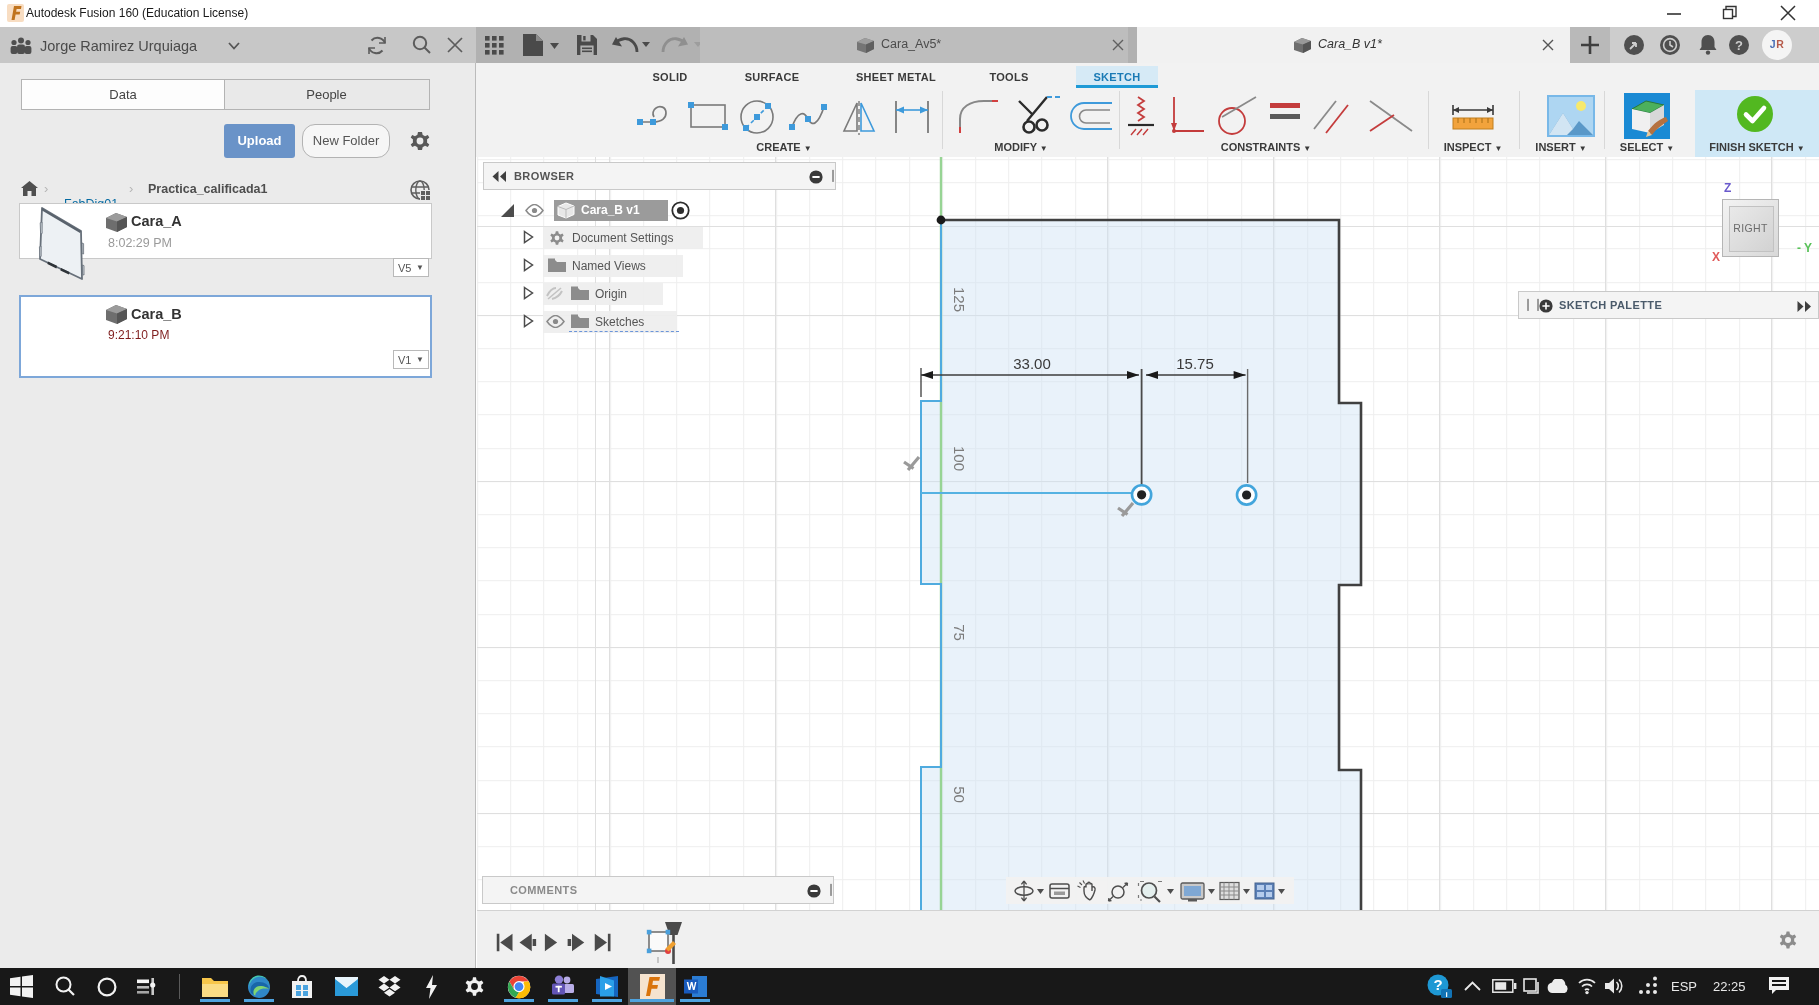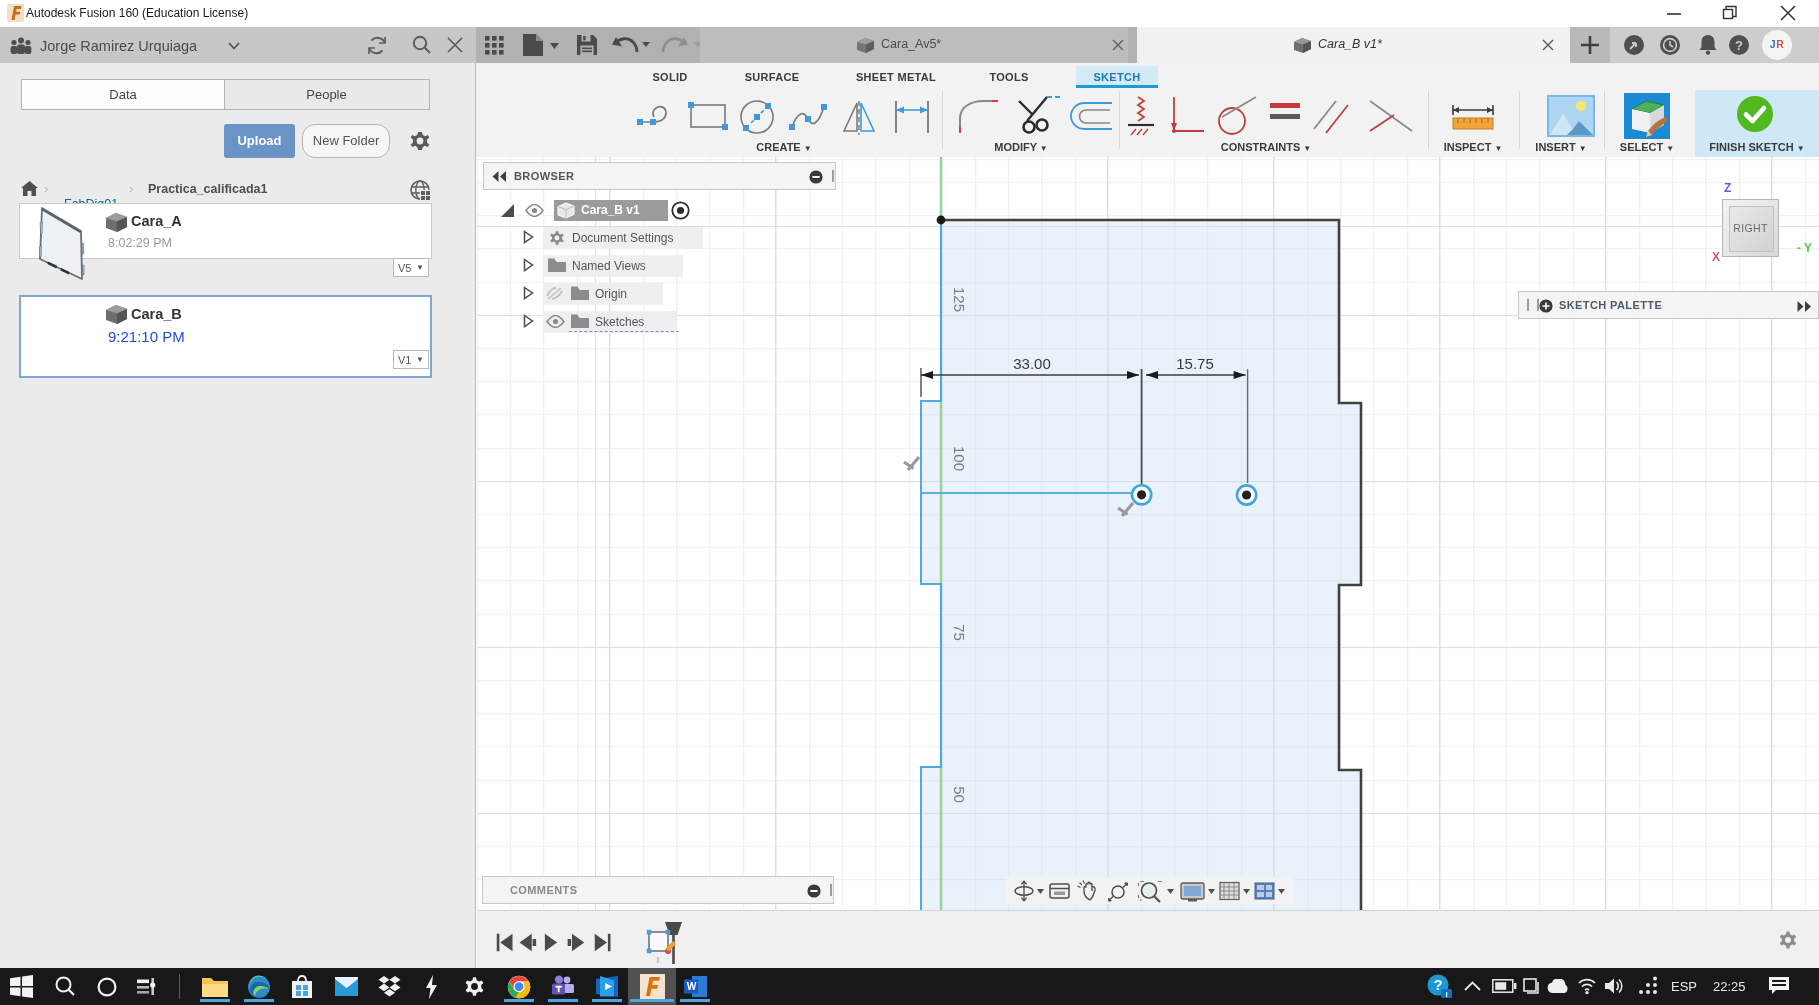--- a/index.html
+++ b/index.html
@@ -223,21 +223,21 @@
       </div>
     </div>
 
     <div class="abs" style="left:19px;top:232px;width:413px;height:83px;background:#fff;border:2px solid #7da7d9;box-sizing:border-box;">
       <svg class="abs" style="left:85px;top:8px" width="21" height="19" viewBox="0 0 21 19">
         <path d="M0 5 L10 0 L21 4 L21 14 L11 19 L0 15 Z" fill="#6e6e6e"></path>
         <path d="M0 5 L10 0 L21 4 L11 8.5 Z" fill="#9b9b9b"></path>
         <path d="M11 8.5 L21 4 L21 14 L11 19 Z" fill="#555"></path>
       </svg>
       <div class="abs" style="left:110px;top:9px;font-size:14.5px;font-weight:bold;color:#333;">Cara_B</div>
-      <div class="abs" style="left:87px;top:31px;font-size:15px;color:#1d4ed8;">9:21:10 PM</div>
+      <div class="abs" style="left:87px;top:31px;font-size:12px;color:#7f1d1d;">9:21:10 PM</div>
       <div class="abs" style="left:372px;top:53px;width:36px;height:19px;background:#fff;border:1px solid #b9b9b9;box-sizing:border-box;">
         <div class="abs" style="left:4px;top:3px;font-size:11px;color:#555;">V1</div>
         <div class="abs" style="left:22px;top:4px;font-size:8px;color:#555;">▼</div>
       </div>
     </div>
   </div>
   <div class="abs" id="ribbon">
     <div class="rtab" style="left:176px;width:36px;text-align:center;">SOLID</div>
     <div class="rtab" style="left:266px;width:60px;text-align:center;">SURFACE</div>
     <div class="rtab" style="left:378px;width:84px;text-align:center;">SHEET METAL</div>

